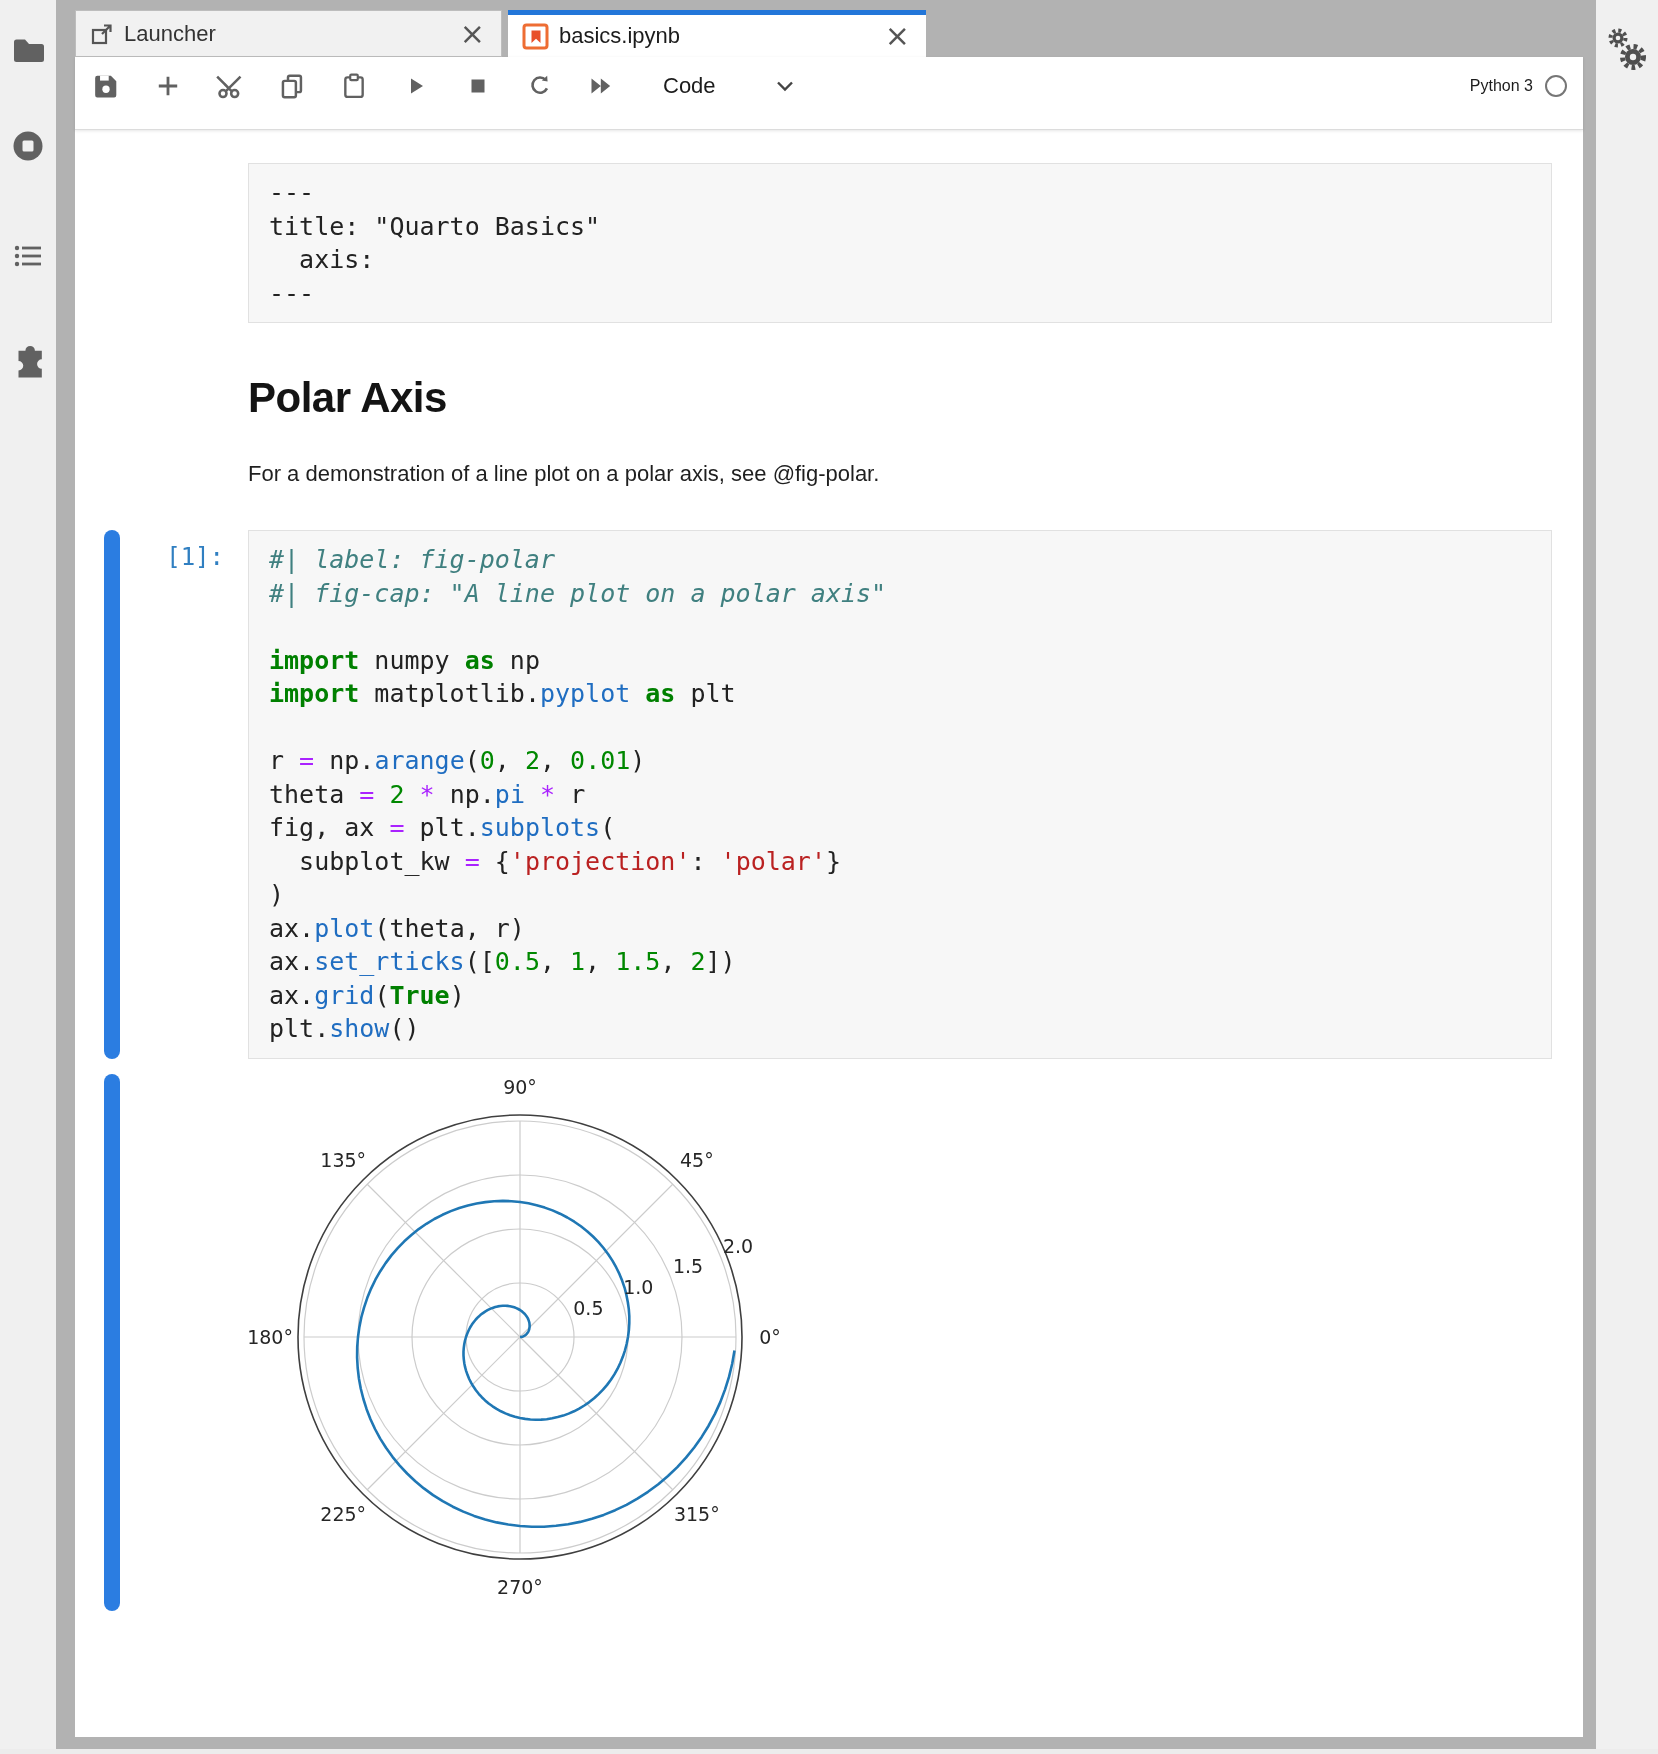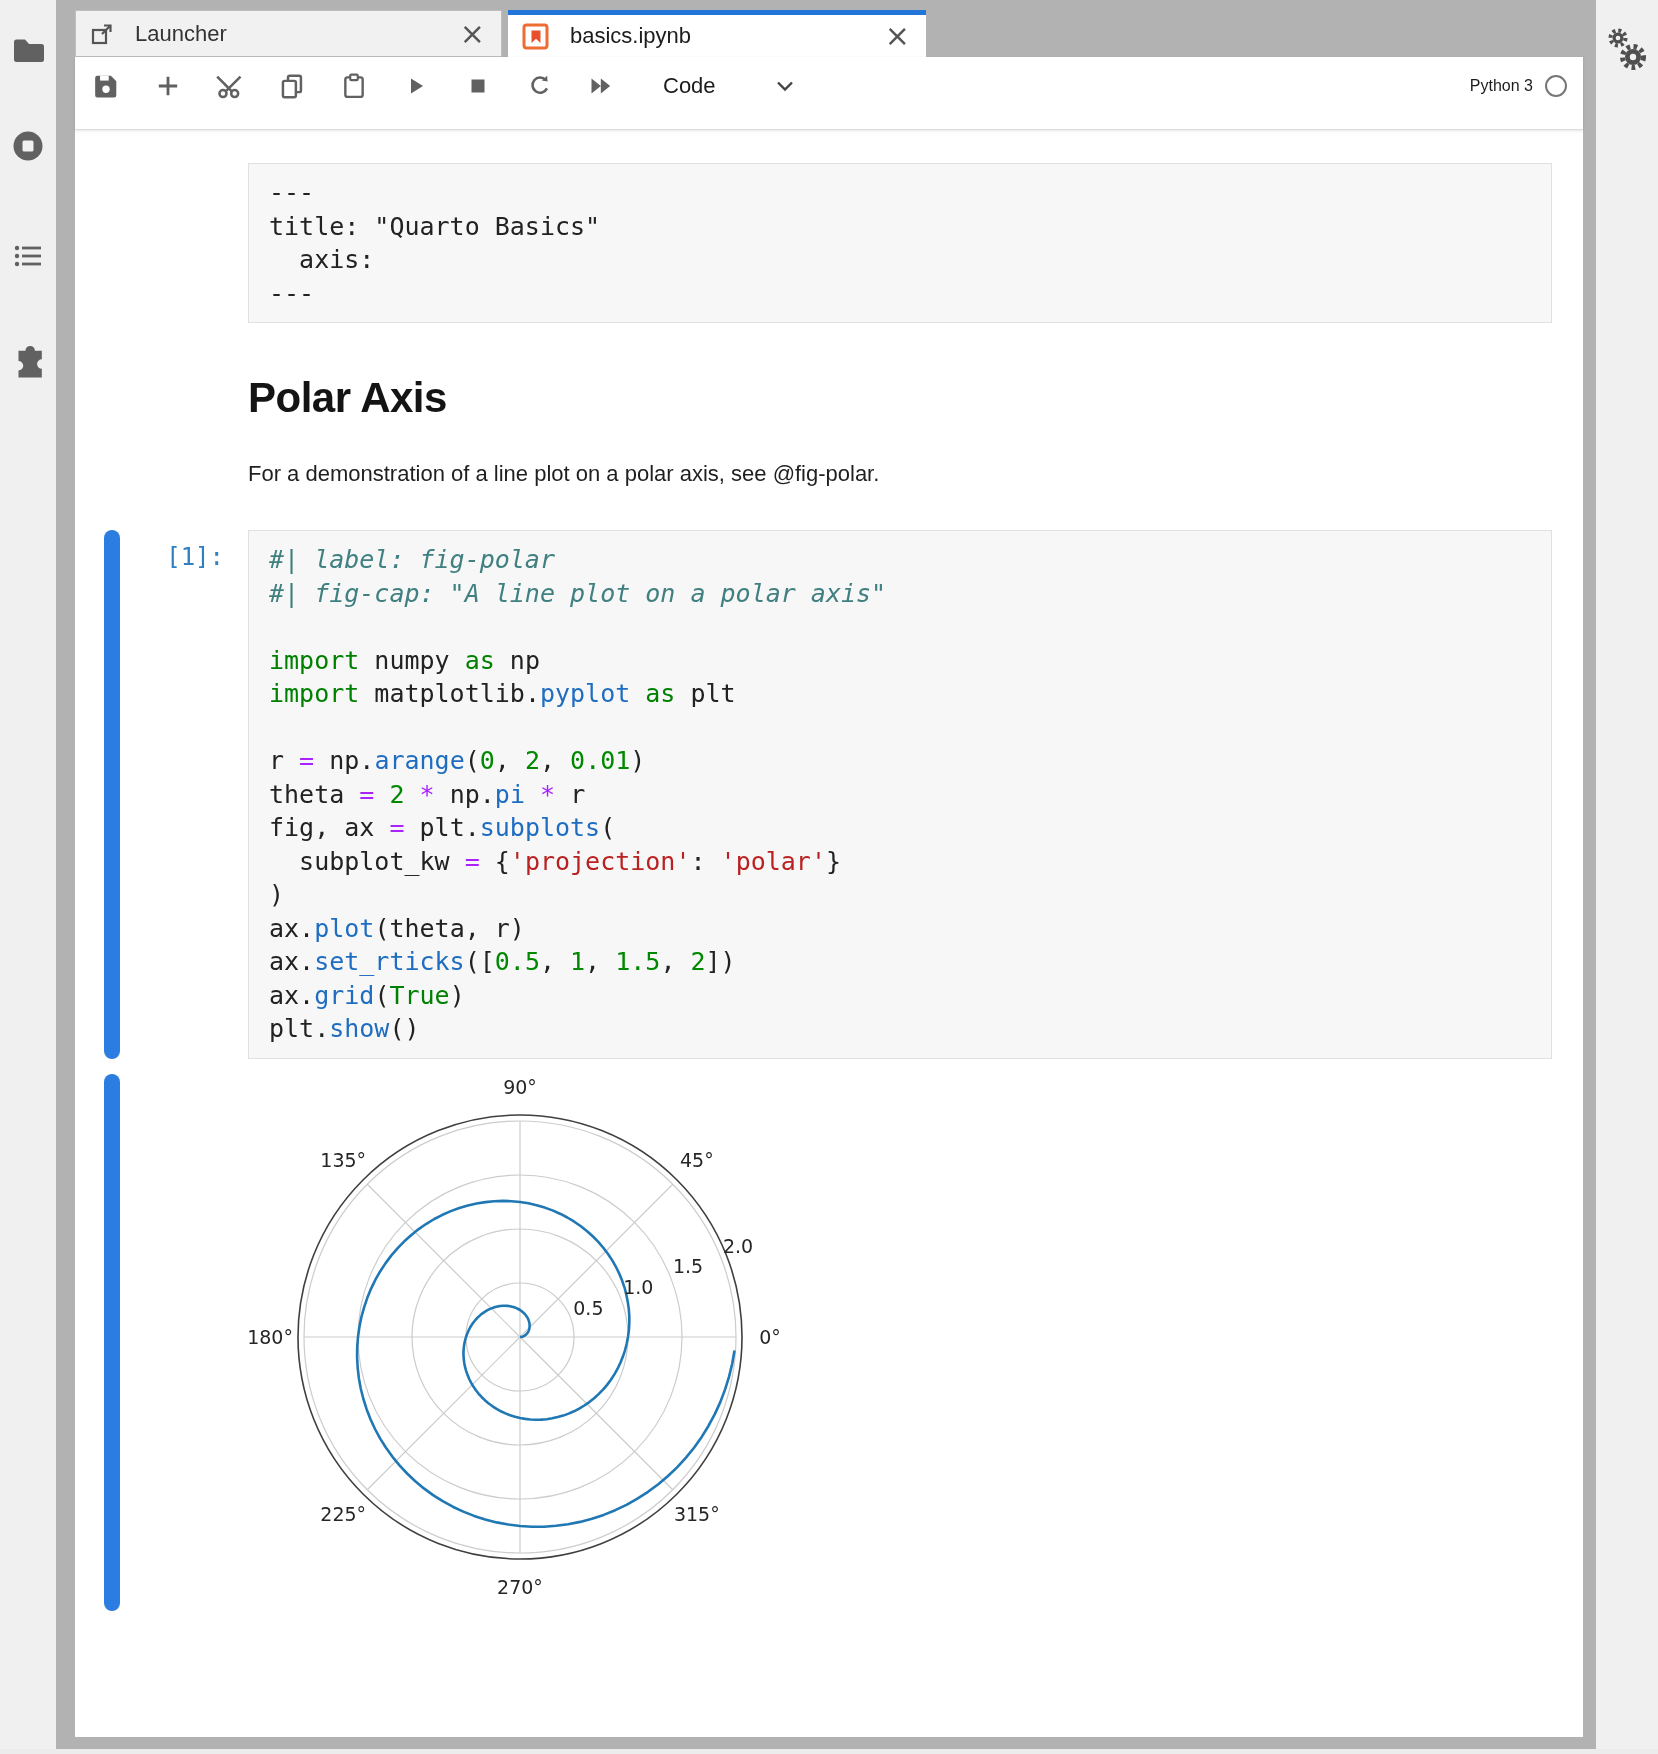--- a/index.html
+++ b/index.html
@@ -9,21 +9,21 @@
   .left-rail{position:absolute;left:0;top:0;width:56px;height:100%;background:#f0f0f0;
              display:flex;flex-direction:column;align-items:center;}
   .left-rail .rail-btn{width:38px;height:38px;border:none;background:transparent;padding:0;cursor:pointer;}
   .right-rail{position:absolute;right:0;top:0;width:62px;height:100%;background:#f0f0f0;}
   .bottom-strip{position:absolute;left:0;right:0;bottom:0;height:5px;background:#ececec;}
   
   .main{position:absolute;left:75px;top:10px;width:1508px;height:1727px;background:#fff;
         display:flex;flex-direction:column;}
   
   .tabbar{height:47px;background:#b2b2b2;display:flex;align-items:stretch;flex:0 0 auto;}
-  .tab{display:flex;align-items:center;padding:0 14px;gap:21px;box-sizing:border-box;cursor:pointer;}
+  .tab{display:flex;align-items:center;padding:0 14px;gap:10px;box-sizing:border-box;cursor:pointer;}
   .tab.inactive{width:427px;background:#f1f1f1;border:1px solid #bdbdbd;color:#333;}
   .tab.active{width:418px;background:#fff;border-top:5px solid #2276d9;margin-left:6px;color:#1c1c1c;}
   .tab .tab-label{font-size:22px;flex:1;white-space:nowrap;overflow:hidden;}
   .tab .tab-close{border:none;background:transparent;font-size:30px;color:#555;line-height:1;
                   padding:0 2px;cursor:pointer;font-family:"DejaVu Sans",sans-serif;}
   
   .toolbar{height:58px;background:#fff;border-bottom:1px solid #dcdcdc;
            box-shadow:0 1px 3px rgba(0,0,0,.10);display:flex;align-items:center;
            padding:0 16px 14px 14px;flex:0 0 auto;position:relative;z-index:2;}
   .tbtn{width:34px;height:40px;margin-right:28px;border:none;background:transparent;padding:0;
@@ -50,21 +50,21 @@
            line-height:33.5px;color:#222;white-space:pre;box-sizing:border-box;cursor:text;}
   .raw-row{margin-top:33px;}
   .md-block{margin:50px 31px 0 173px;}
   .md-block h1{margin:0;font-size:42px;font-weight:bold;color:#141414;letter-spacing:-0.5px;line-height:50px;}
   .md-block p{margin:36px 0 0 0;font-size:22px;color:#1f1f1f;line-height:30px;}
   .code-row{margin-top:41px;}
   .out-row{margin-top:15px;height:540px;}
   .out-row .collapser{bottom:3px;}
   
   .tok-cm{color:#408080;font-style:italic;}
-  .tok-kw{color:#008000;font-weight:normal;text-align:right;}
+  .tok-kw{color:#008000;font-weight:bold;text-align:right;}
   .tok-prop{color:#1f6dc1;}
   .tok-num{color:#008800;}
   .tok-str{color:#ba2121;}
   .tok-op{color:#aa22ff;}
   
   .plot-svg{background:#fff;}
   .pgrid{stroke:#cccccc;stroke-width:1.2;}
   .pspine{stroke:#3f3f3f;stroke-width:1.6;}
   .pline{fill:none;stroke-width:2.6;stroke-linejoin:round;}
   .plabel{font-family:"DejaVu Sans",sans-serif;font-size:19px;fill:#262626;}

